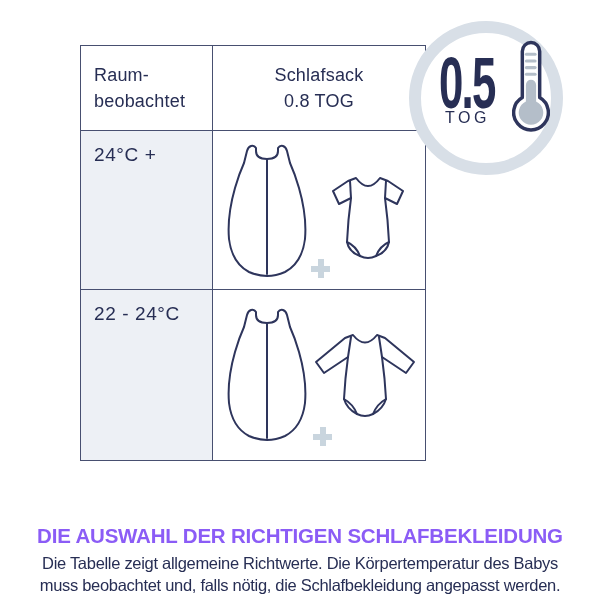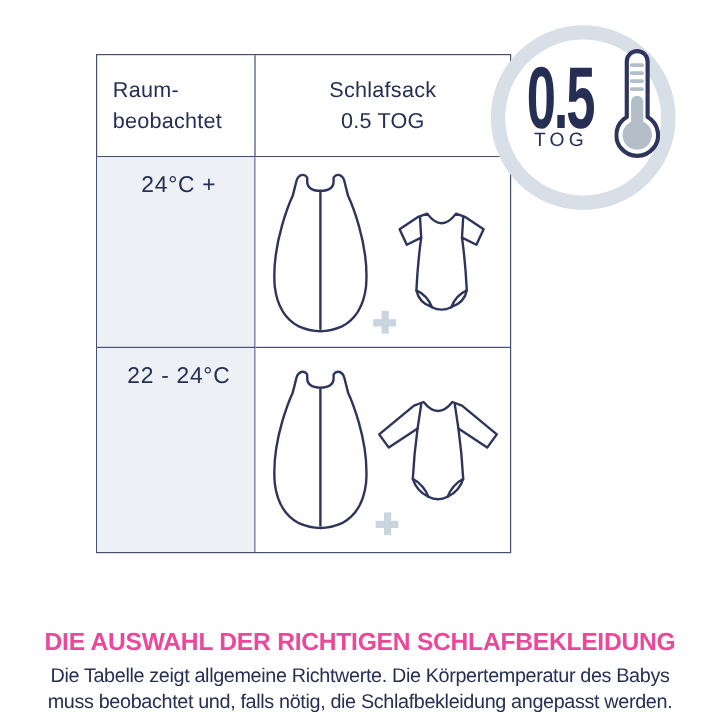--- a/index.html
+++ b/index.html
@@ -27,21 +27,21 @@
     display:flex; align-items:center; padding-left:13px;
     font-size:18px; line-height:1.45; font-weight:500; letter-spacing:.2px;
   }
   .hdr-prod {
     display:flex; align-items:center; justify-content:center; text-align:center;
     font-size:18px; line-height:1.45; font-weight:500; letter-spacing:.2px;
   }
   .temp-cell {
     background:#edf0f5;
     padding:13px 8px 0 13px;
-    font-size:19px; letter-spacing:.6px; font-weight:500;text-align:center;
+    font-size:19px; letter-spacing:.6px; font-weight:500;
   }
   .items-cell { background:#fff; }
   .illus { position:absolute; }
   .illus path, .illus line { stroke:#2e355c; stroke-width:2; fill:none;
     stroke-linecap:round; stroke-linejoin:round; }
   .illus .fillw { fill:#ffffff; }
 
   
   .plus { position:absolute; width:19px; height:19px; }
   .plus::before { content:""; position:absolute; left:0; top:6.5px; width:19px; height:6px; background:#c9d5de; }
@@ -60,38 +60,38 @@
   }
   .badge-unit {
     position:absolute; left:36px; top:88px;
     font-size:16px; font-weight:500; letter-spacing:3.5px; color:#272e54;
   }
   .thermo { position:absolute; left:103px; top:18px; width:38px; height:96px; }
 
   
   .foot-head {
     position:absolute; left:0; top:524px; width:600px; text-align:center;
-    font-size:20.5px; font-weight:700; letter-spacing:-.2px; color:#ec4899;
+    font-size:20.5px; font-weight:700; letter-spacing:-.2px; color:#8b5cf6;
   }
   .foot-body {
     position:absolute; left:0; top:552px; width:600px; text-align:center;
     font-size:16.5px; line-height:1.36; letter-spacing:-.3px; color:#272e54;
   }
 </style>
 </head>
 <body>
 
 <div id="stage">
 
   <div class="tbl">
 
     <div class="cell b-r b-b hdr-temp pre">Raum-
 beobachtet</div>
     <div class="cell b-b hdr-prod pre">Schlafsack
-0.5 TOG</div>
+0.8 TOG</div>
 
     <div class="cell b-r b-b temp-cell">24°C +</div>
     <div class="cell b-b items-cell">
       <svg class="illus" style="left:14px; top:13px; width:80px; height:134px;" viewBox="0 0 80 134">
         <path class="fillw" d="M29,4 Q27,1 24,2 Q21,3 20,7 L17,19 Q12,30 8,44 Q0,72 2,95 Q5,119 22,128 Q40,136 58,128 Q75,119 78,95 Q80,72 72,44 Q68,30 63,19 L60,7 Q59,3 56,2 Q53,1 51,4 L51,7 Q51,15 40,15 Q29,15 29,7 Z"></path>
         <line x1="40" y1="16" x2="40" y2="130"></line>
       </svg>
       <div class="plus" style="left:98px; top:128px;"></div>
       <svg class="illus" style="left:116px; top:39px; width:78px; height:90px;" viewBox="0 0 78 90">
         <path class="fillw" d="M27,8 L19,11 L4,21 L10,34 L22,28 Q19,50 18,72 Q20,82 31,86 Q39,90 47,86 Q58,82 60,72 Q59,50 56,28 L68,34 L74,21 L59,11 L51,8 Q39,24 27,8 Z"></path>

